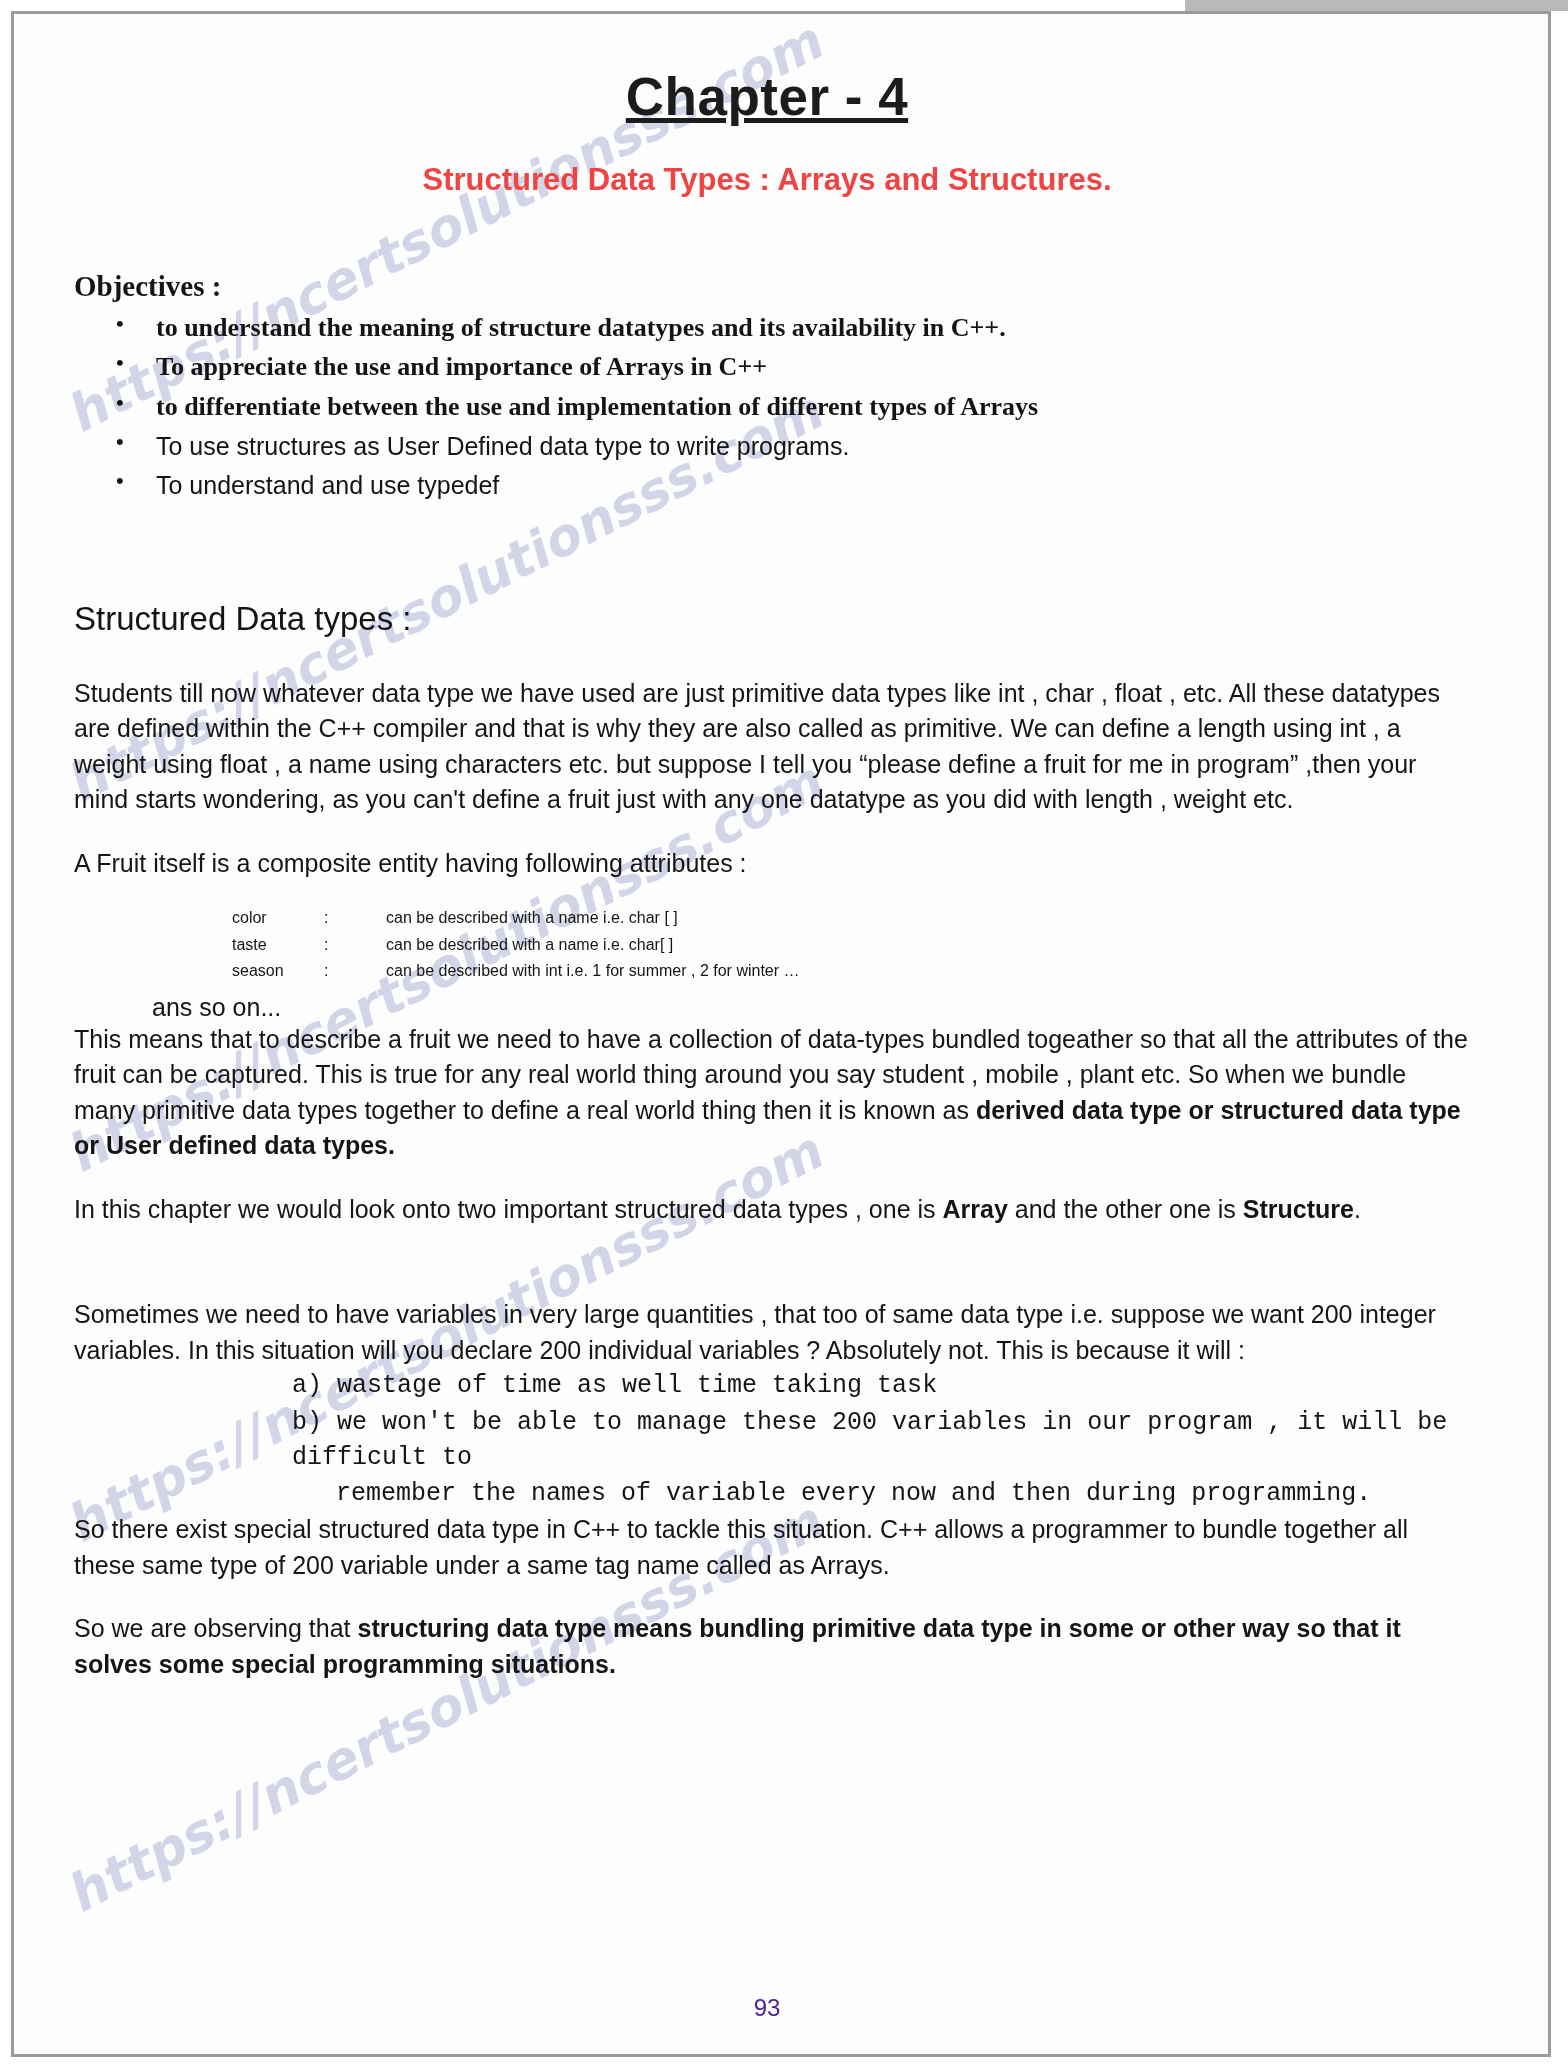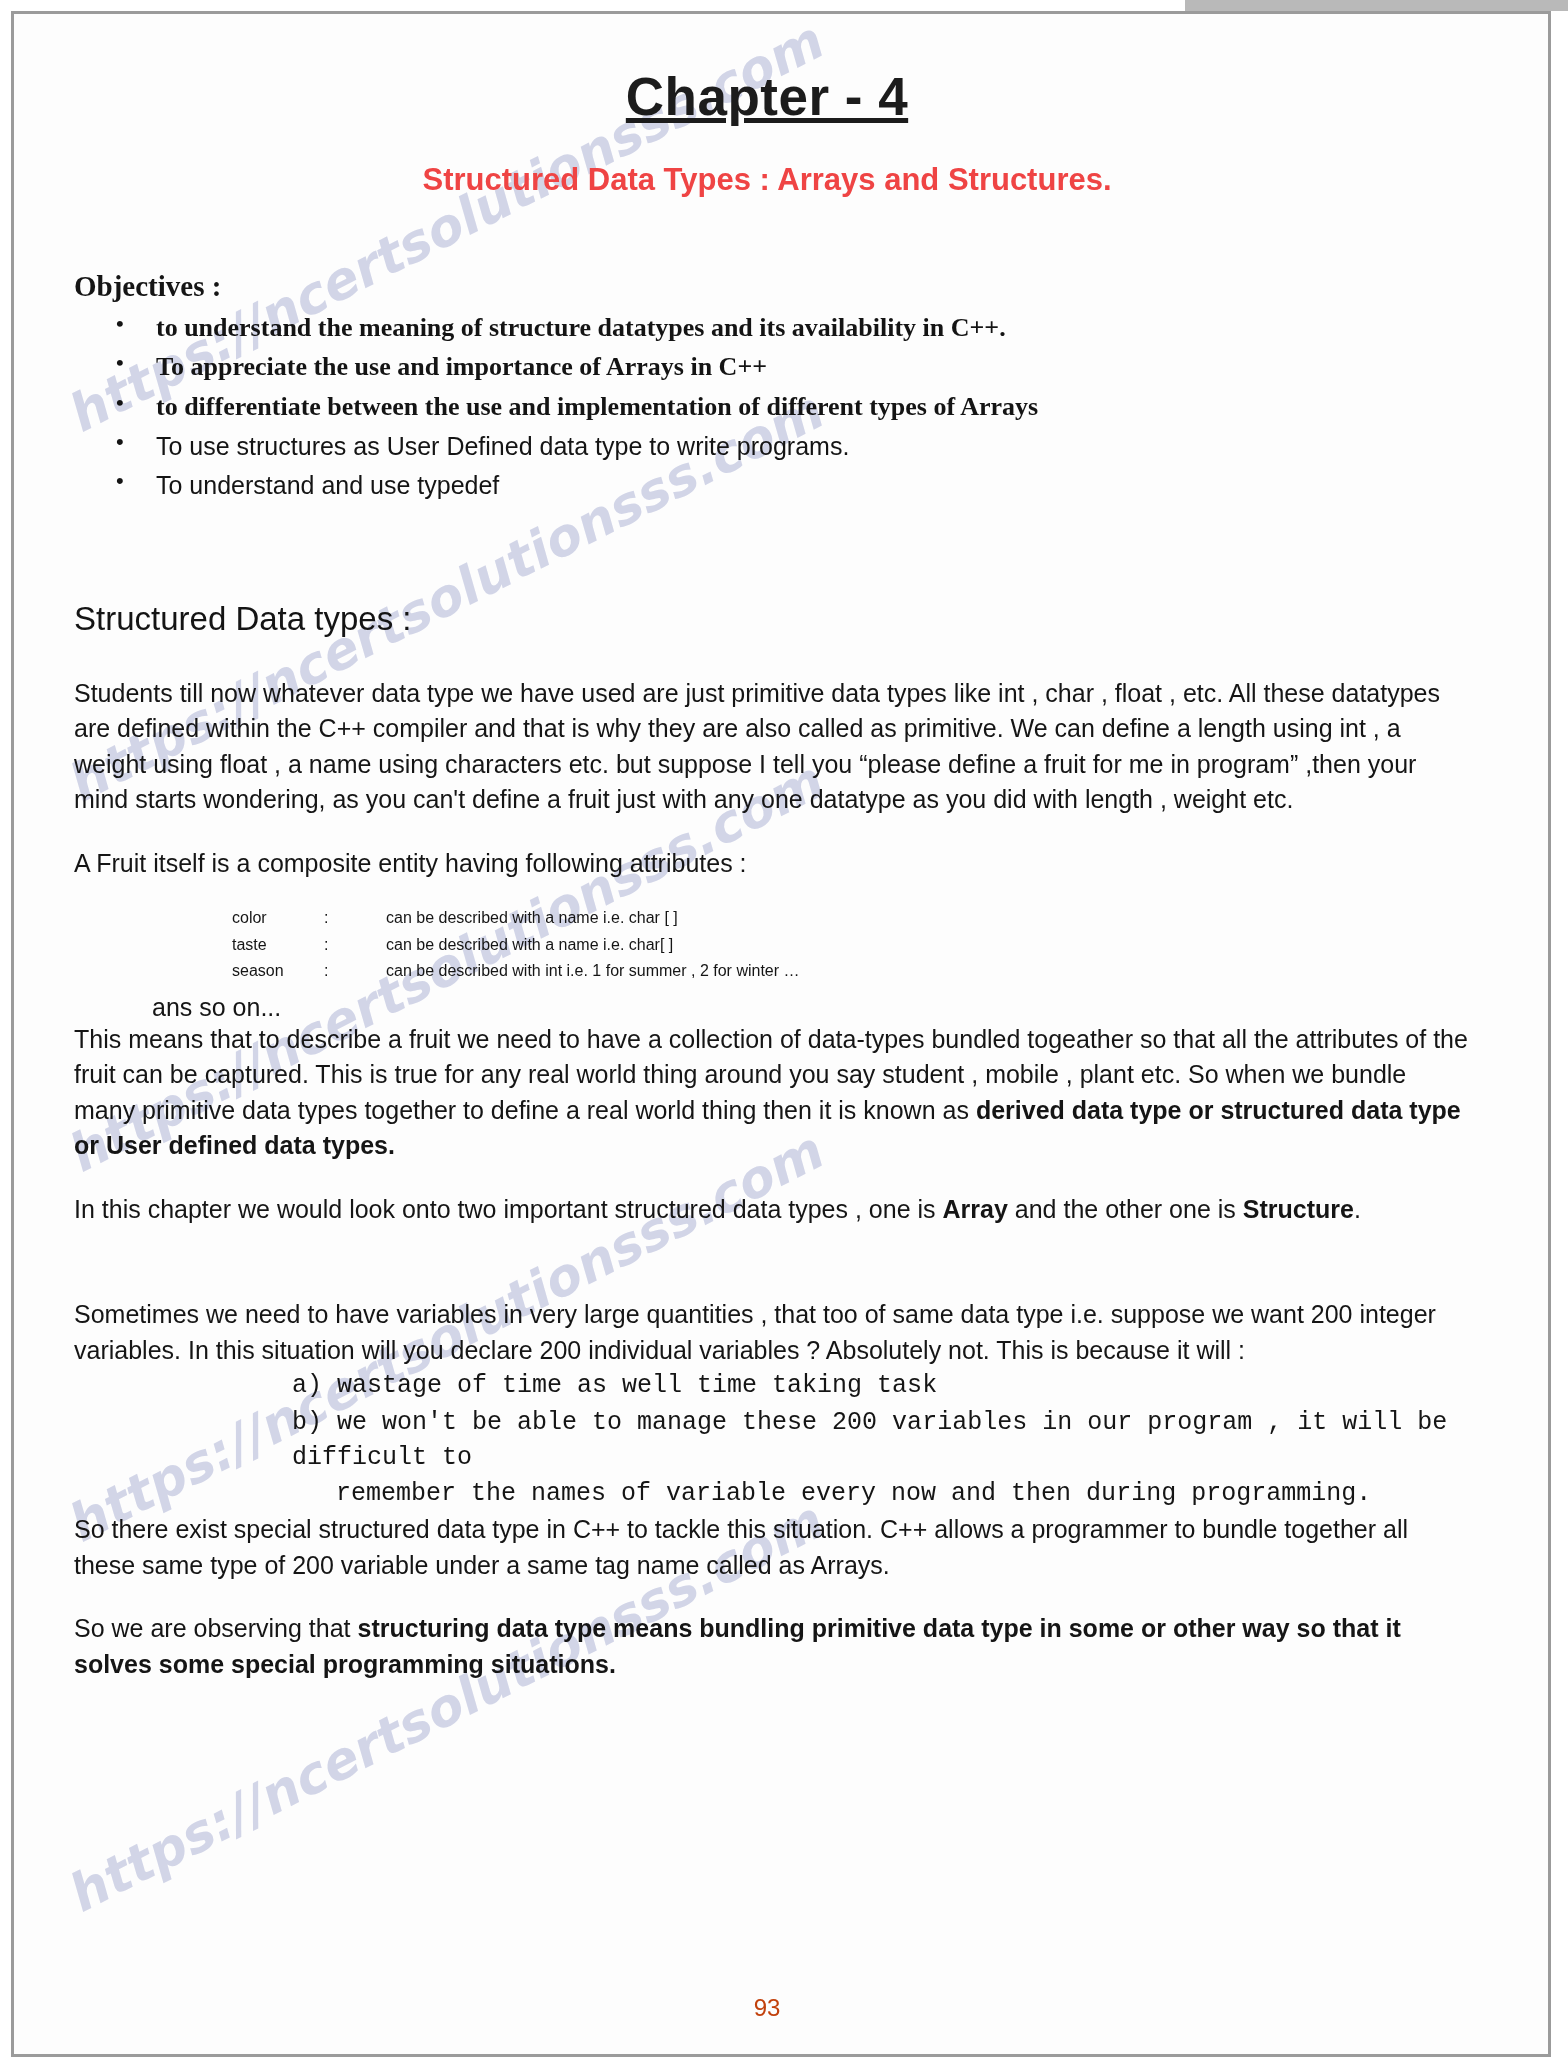--- a/index.html
+++ b/index.html
@@ -186,21 +186,21 @@
   b.hl { font-weight: bold; }
 
   .page-number {
     position: absolute;
     bottom: 46px;
     left: 0;
     width: 1534px;
     text-align: center;
     font-family: "Liberation Sans", sans-serif;
     font-size: 24px;
-    color: #c2410c;
+    color: #4c1d95;
     z-index: 3;
   }
 </style>
 </head>
 <body>
 
 <div class="page">
 
   <div class="scan-top-bar"></div>
   <div class="page-frame"></div>

